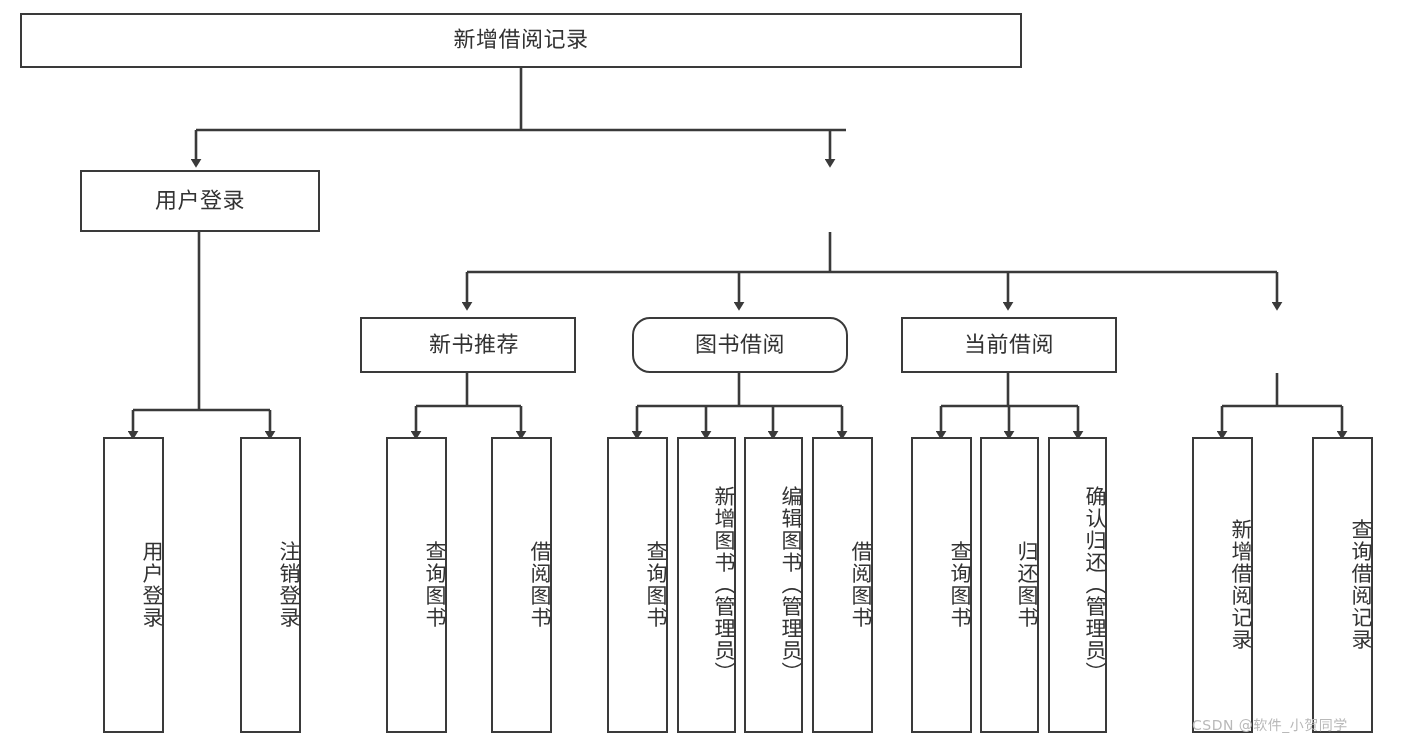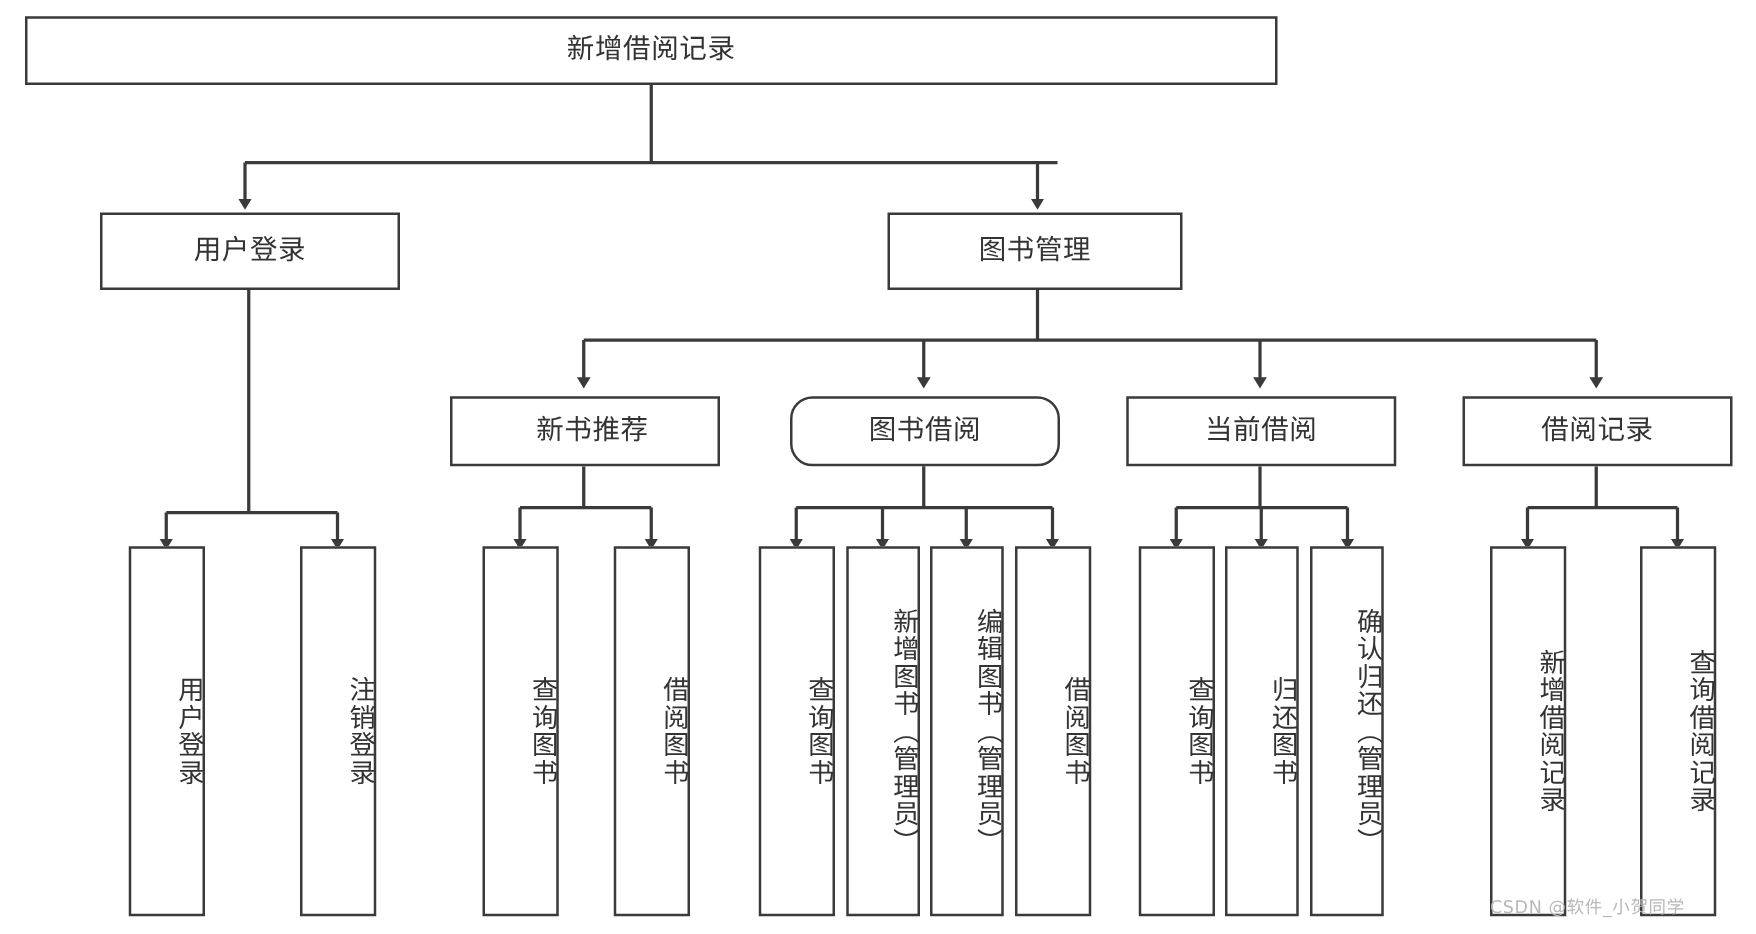--- a/index.html
+++ b/index.html
@@ -116,29 +116,27 @@
       <path d="M1222,406 L1222,432" marker-end="url(#arrow)"></path>
       <path d="M1342,406 L1342,432" marker-end="url(#arrow)"></path>
 
     </g>
   </svg>
 
   <div class="node horiz" style="left:20px; top:13px; width:1002px; height:55px;">新增借阅记录</div>
 
   <div class="node horiz" style="left:80px; top:170px; width:240px; height:62px;">用户登录</div>
 
-  <div class="node horiz" style="left:710px; top:170px; width:236px; height:62px;">图书管理</div>
 
   <div class="node horiz" style="left:360px; top:317px; width:216px; height:56px;padding-left:12px;">新书推荐</div>
 
   <div class="node horiz" style="left:632px; top:317px; width:216px; height:56px;border-radius:18px;">图书借阅</div>
 
   <div class="node horiz" style="left:901px; top:317px; width:216px; height:56px;">当前借阅</div>
 
-  <div class="node horiz" style="left:1170px; top:317px; width:216px; height:56px;">借阅记录</div>
 
   <div class="node vert" style="left:103px; top:437px; width:61px; height:296px;">用户登录</div>
 
   <div class="node vert" style="left:240px; top:437px; width:61px; height:296px;">注销登录</div>
 
   <div class="node vert" style="left:386px; top:437px; width:61px; height:296px;">查询图书</div>
 
   <div class="node vert" style="left:491px; top:437px; width:61px; height:296px;">借阅图书</div>
 
   <div class="node vert" style="left:607px; top:437px; width:61px; height:296px;">查询图书</div>

